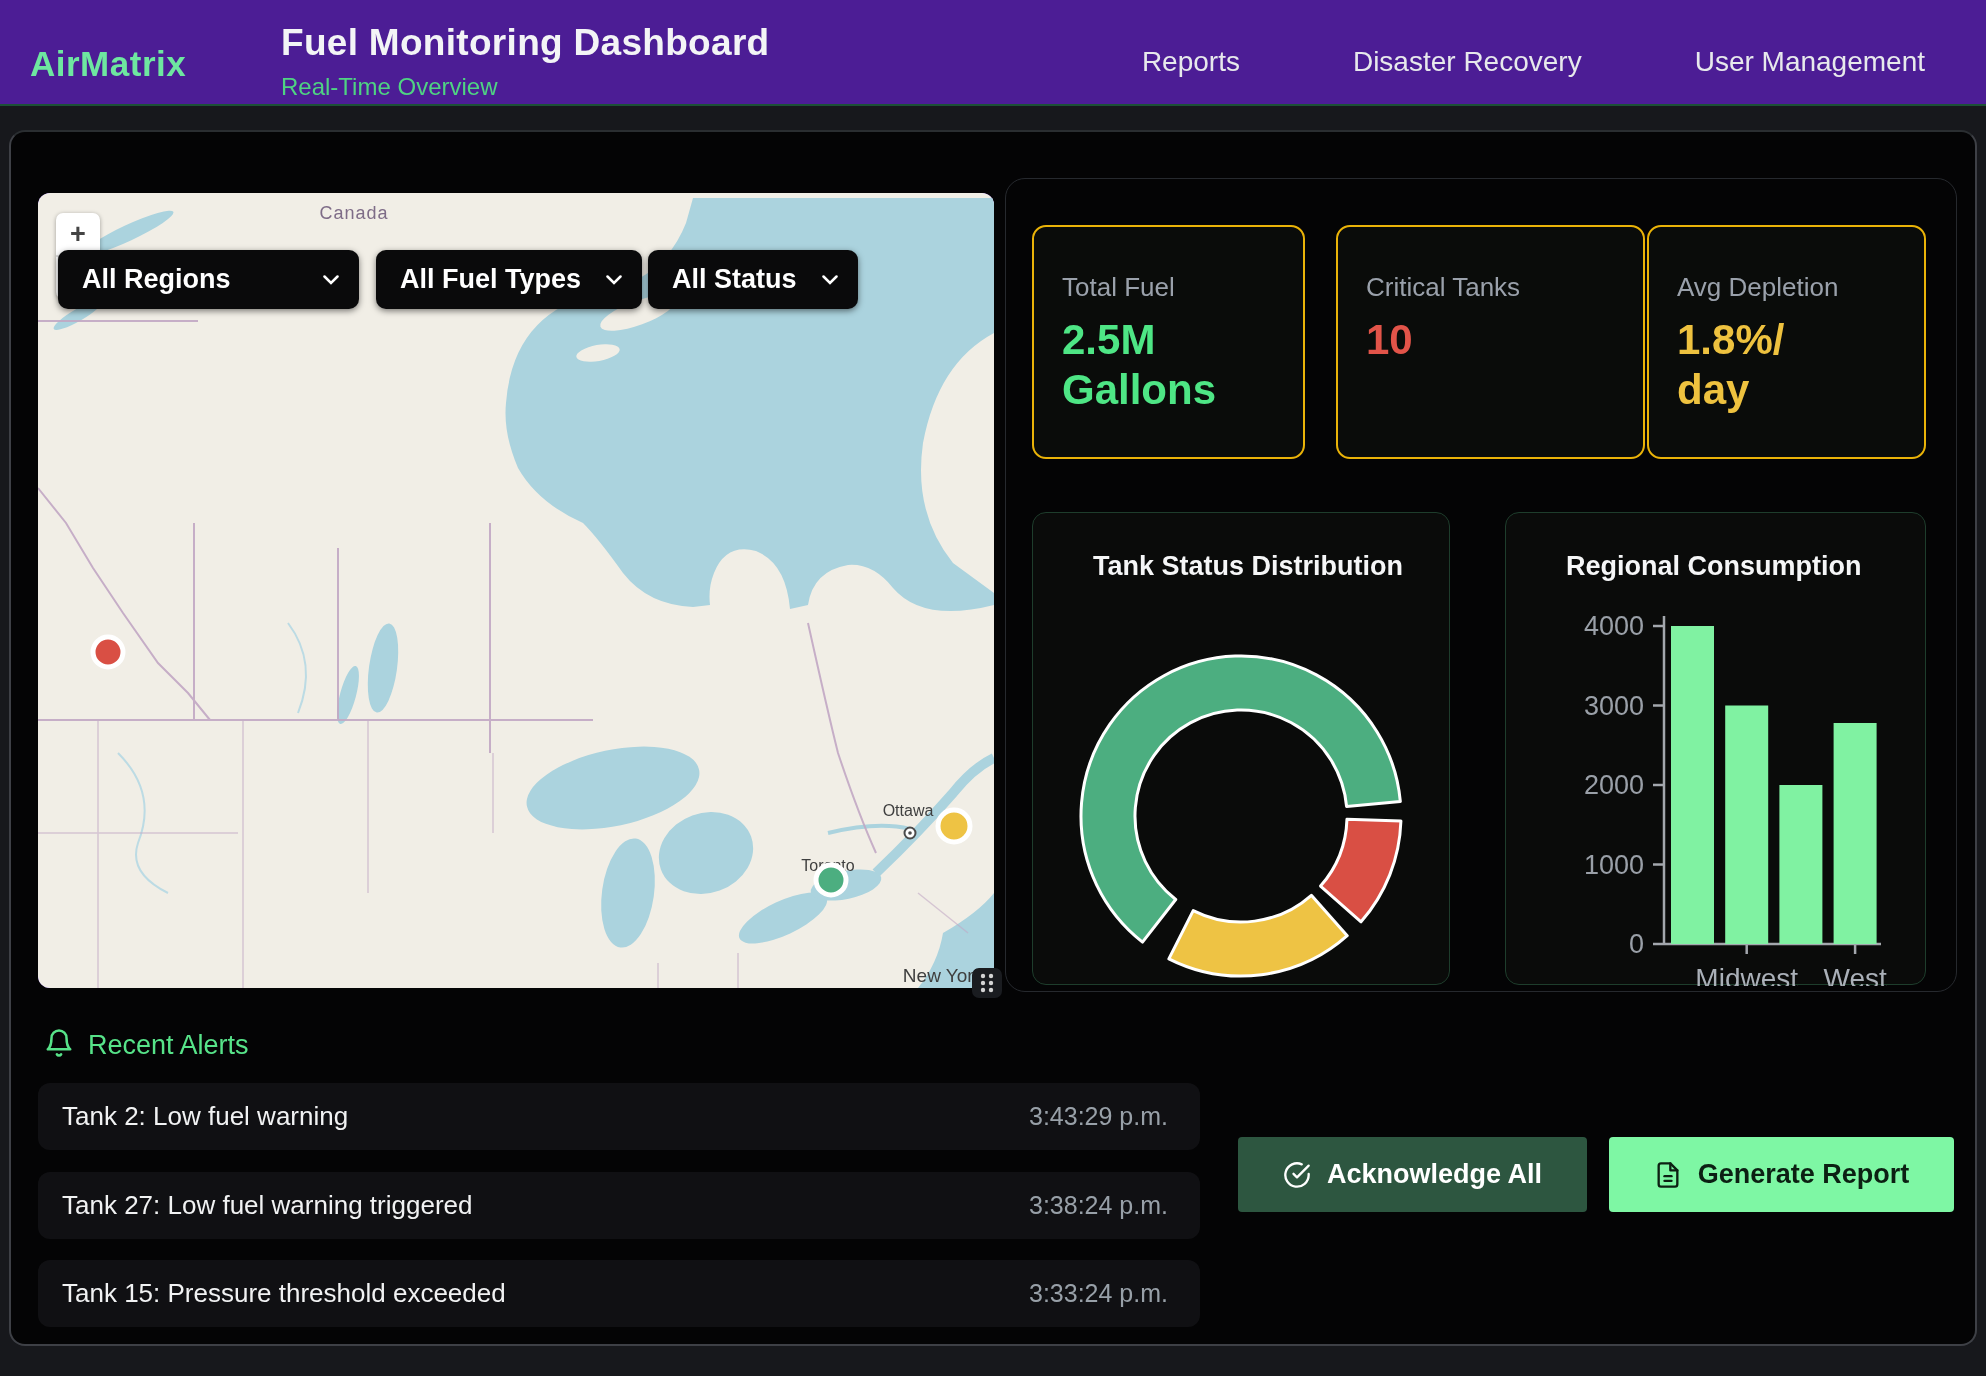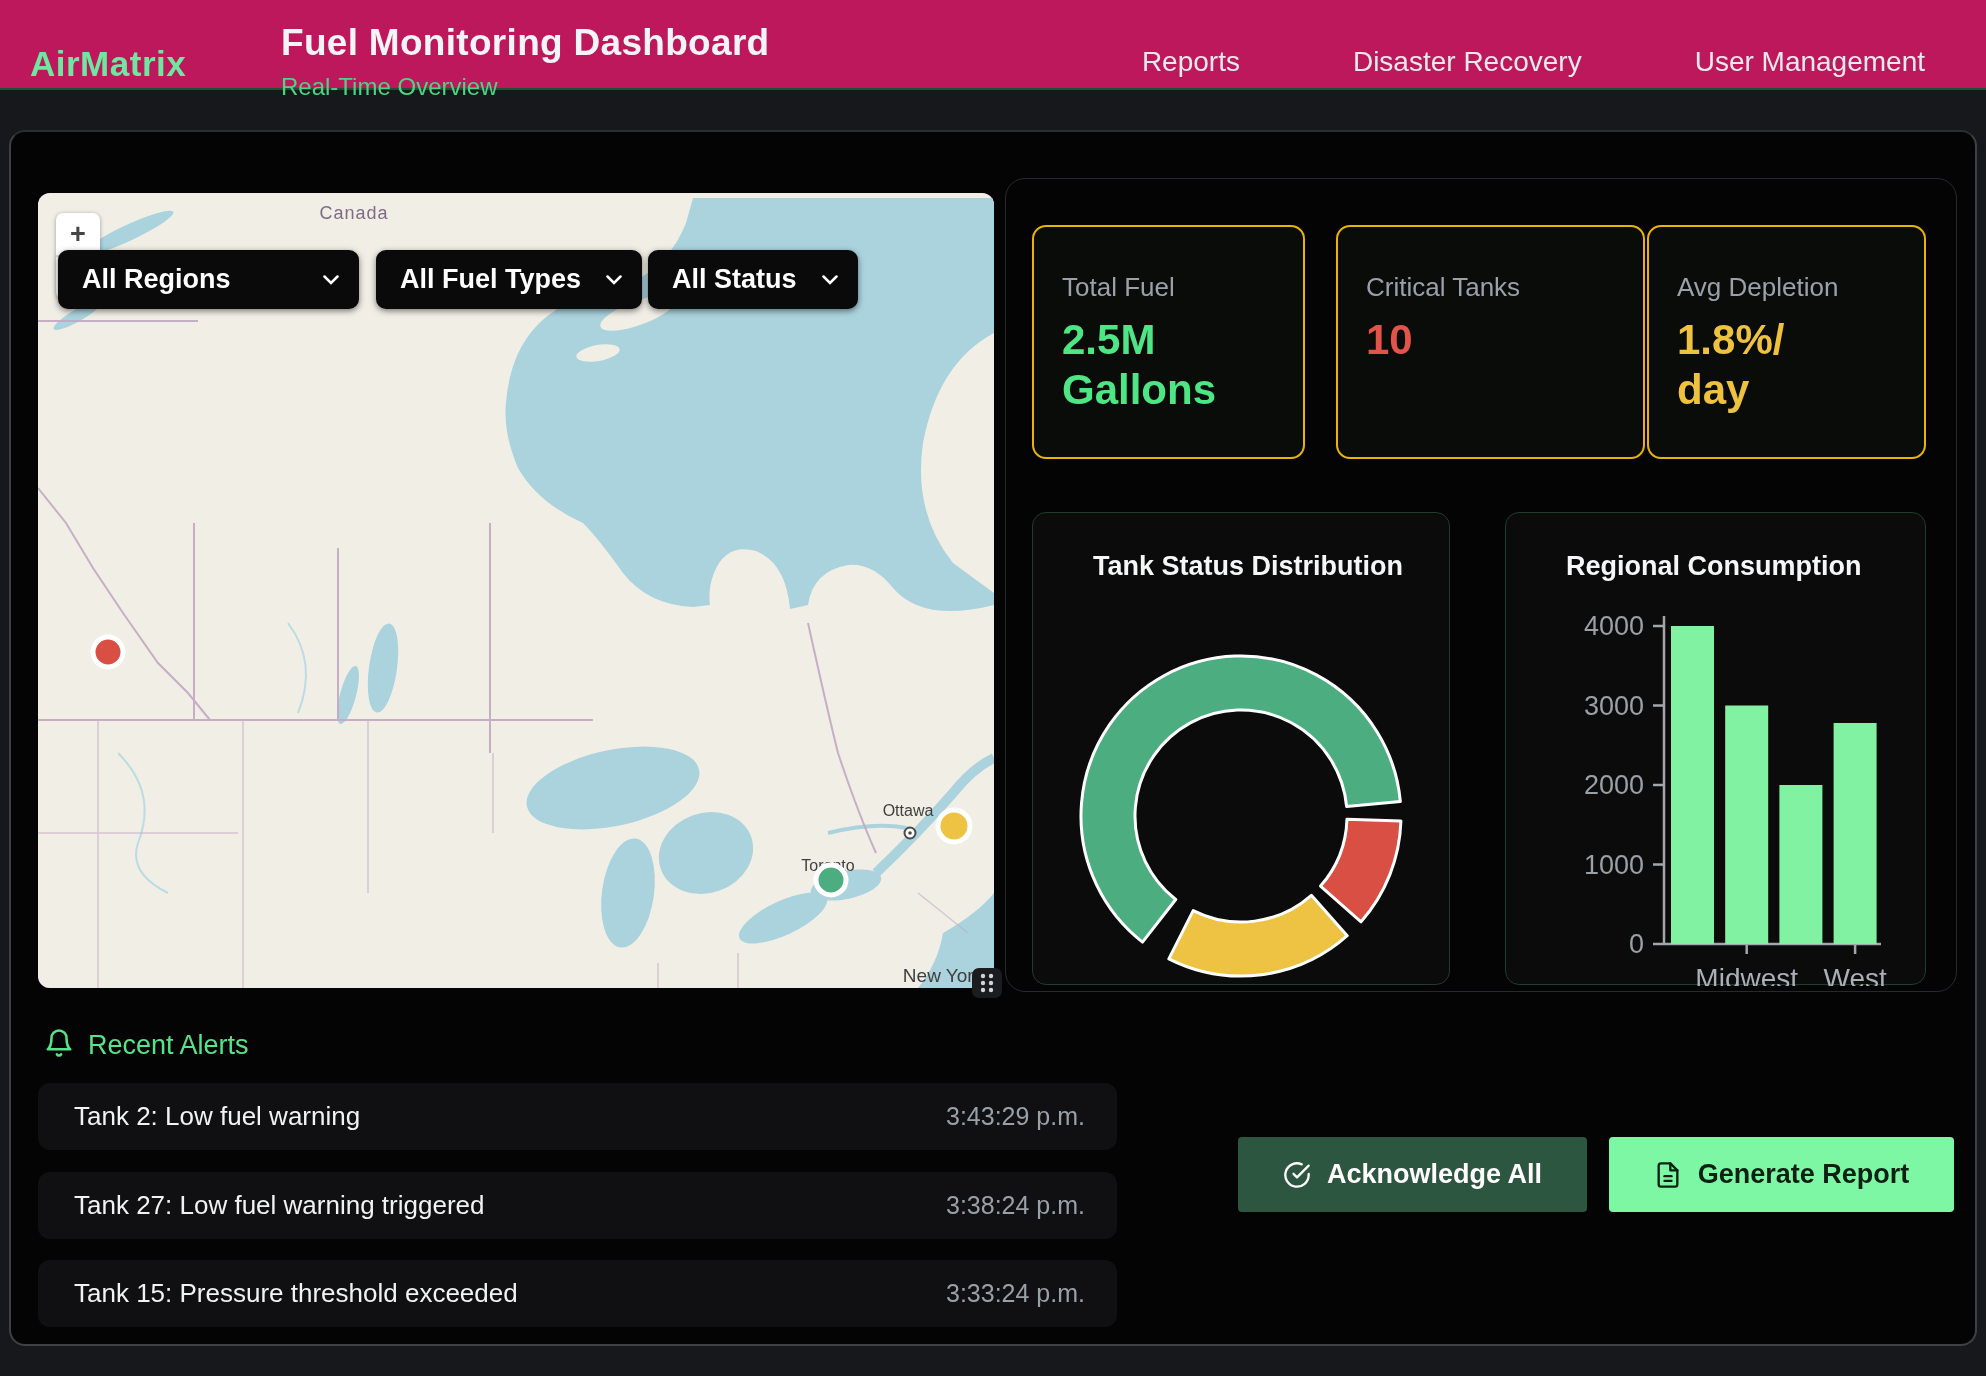--- a/index.html
+++ b/index.html
@@ -1,21 +1,21 @@
 <!DOCTYPE html>
 <html><head>
 <meta charset="utf-8">
 <style>
   * { margin:0; padding:0; box-sizing:border-box; }
   html,body { background:#17181c; }
   body { font-family:"Liberation Sans","DejaVu Sans",sans-serif; }
   #app { position:relative; width:1986px; height:1376px; background:#17181c; overflow:hidden; }
 
   
-  .header { position:absolute; left:0; top:0; width:1986px; height:90px; background:#be185d;
+  .header { position:absolute; left:0; top:0; width:1986px; height:106px; background:#4c1d95;
             border-bottom:2px solid #1c5136; z-index:50; }
   .brand { position:absolute; left:30px; top:44px; font-size:35px; font-weight:bold; letter-spacing:.5px; }
   .titleblock { position:absolute; left:281px; top:22px; }
   .page-title { color:#f3f4f6; font-size:37px; font-weight:bold; letter-spacing:.3px; }
   .page-subtitle { margin-top:9px; font-size:24px; font-weight:500; }
   .nav { position:absolute; right:61px; top:0; height:124px; display:flex; align-items:center; gap:113px; }
   .nav-item { color:#e7e9ec; font-size:28px; cursor:pointer; }
 
   
   .main-panel { position:absolute; left:9px; top:130px; width:1968px; height:1216px;
@@ -45,22 +45,22 @@
                border:2px solid #eab308; border-radius:14px; padding:45px 26px 0 28px; }
   .stat-label { color:#9aa1ab; font-size:26px; }
   .stat-value { font-size:42px; font-weight:bold; line-height:1.18; margin-top:12px; }
   .chart-card { position:absolute; top:512px; height:473px; background:#0a0b0a;
                 border:1px solid #1e3d2c; border-radius:14px; }
   .chart-title { position:absolute; left:12px; top:38px; color:#f5f6f7; font-size:27px; font-weight:bold;margin-left:48px; }
 
   
   .alerts-heading { position:absolute; left:44px; top:1028px; display:flex; align-items:center; gap:14px; z-index:6; }
   .alerts-heading .txt { font-size:27px; font-weight:normal; }
-  .alert-row { position:absolute; left:38px; width:1079px; height:67px; background:#101013; border-radius:12px;
-               display:flex; align-items:center; justify-content:space-between; padding:0 32px 0 36px; cursor:pointer; }
+  .alert-row { position:absolute; left:38px; width:1162px; height:67px; background:#101013; border-radius:12px;
+               display:flex; align-items:center; justify-content:space-between; padding:0 32px 0 24px; cursor:pointer; }
   .alert-text { color:#f1f2f3; font-size:26px; }
   .alert-time { color:#98a0a8; font-size:25px; }
 
   
   .btn { position:absolute; top:1137px; height:75px; border-radius:4px; display:flex; align-items:center;
          justify-content:center; gap:16px; font-size:27px; font-weight:bold; cursor:pointer; border:none; }
   .btn-ack { left:1238px; width:349px; background:#2d5640; color:#fff; }
   .btn-gen { left:1609px; width:345px; color:#0c2013; }
 
   svg text { font-family:"Liberation Sans","DejaVu Sans",sans-serif; }

